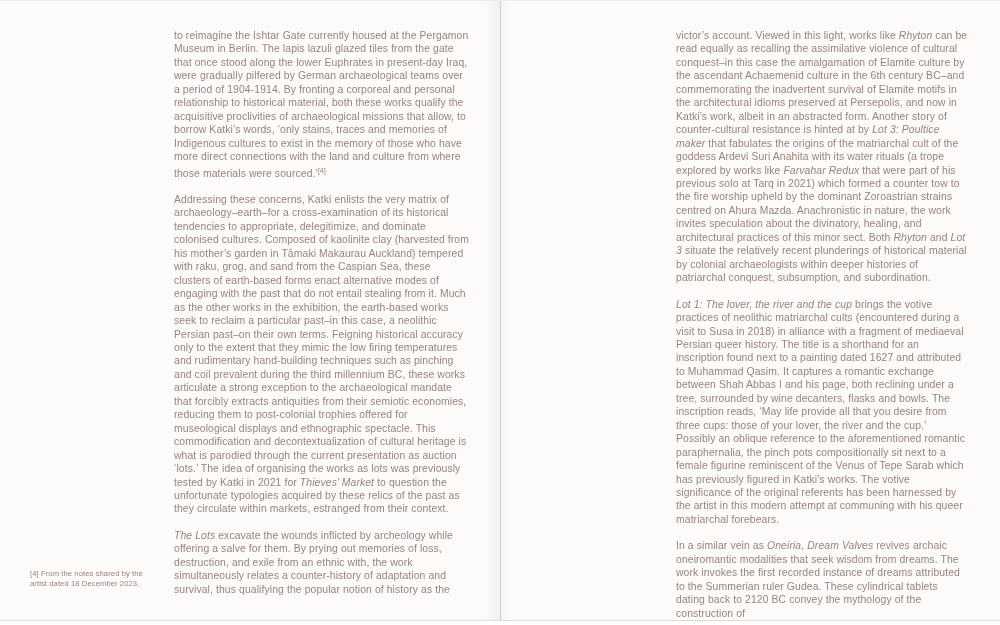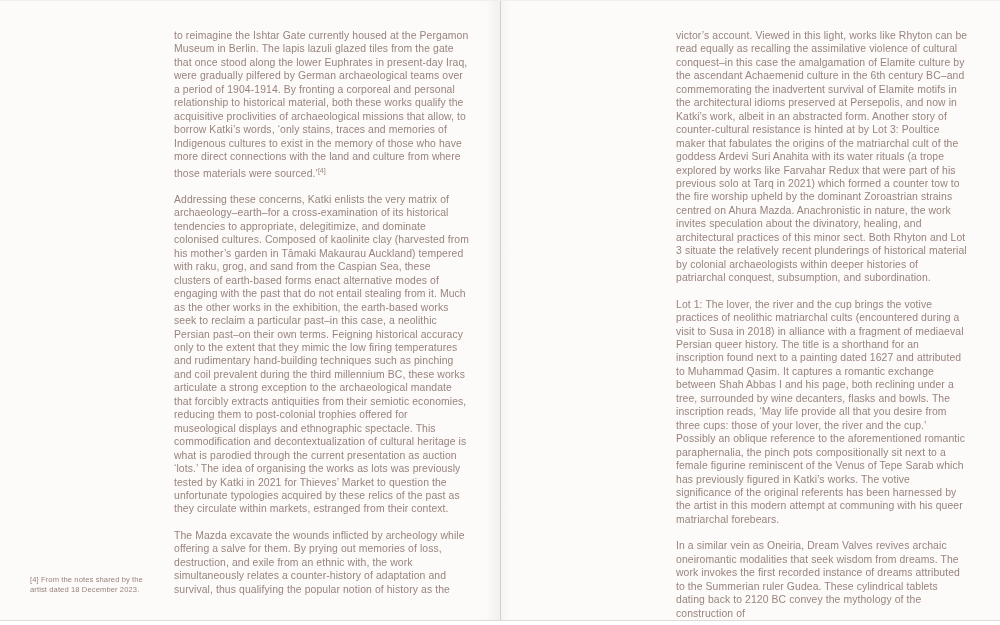--- a/index.html
+++ b/index.html
@@ -25,41 +25,41 @@
     background:linear-gradient(to right, rgba(120,110,105,0.05) 0%, rgba(120,110,105,0) 100%);
   }
   .col{
     position:absolute;top:28px;
     font-size:10.4px;line-height:13.45px;letter-spacing:0.1px;
     text-align:left;
   }
   .col-left{left:174px;width:296px;}
   .col-right{left:676px;width:292px;}
   p.para{margin:0 0 13px 0;padding:0;}
-  .it{}
+  .it{font-style:italic;}
   .sup{font-size:7px;vertical-align:4px;letter-spacing:0;}
   .footnote{
     position:absolute;left:30px;top:568px;width:120px;
     font-size:7.6px;line-height:10.3px;letter-spacing:0.1px;
   }
 </style>
 </head>
 <body>
 
 <div class="spread">
   <div class="gutter-shadow-left"></div>
   <div class="gutter-line"></div>
   <div class="gutter-shadow-right"></div>
 
   <div class="col col-left" style="color: rgb(153, 131, 125);">
       <p class="para"><span>to reimagine the Ishtar Gate currently housed at the Pergamon Museum in Berlin. The lapis lazuli glazed tiles from the gate that once stood along the lower Euphrates in present-day Iraq, were gradually pilfered by German archaeological teams over a period of 1904-1914. By fronting a corporeal and personal relationship to historical material, both these works qualify the acquisitive proclivities of archaeological missions that allow, to borrow Katki’s words, ‘only stains, traces and memories of Indigenous cultures to exist in the memory of those who have more direct connections with the land and culture from where those materials were sourced.’</span><span class="sup">[4]</span></p>
       <p class="para"><span>Addressing these concerns, Katki enlists the very matrix of archaeology–earth–for a cross-examination of its historical tendencies to appropriate, delegitimize, and dominate colonised cultures. Composed of kaolinite clay (harvested from his mother’s garden in Tāmaki Makaurau Auckland) tempered with raku, grog, and sand from the Caspian Sea, these clusters of earth-based forms enact alternative modes of engaging with the past that do not entail stealing from it. Much as the other works in the exhibition, the earth-based works seek to reclaim a particular past–in this case, a neolithic Persian past–on their own terms. Feigning historical accuracy only to the extent that they mimic the low firing temperatures and rudimentary hand-building techniques such as pinching and coil prevalent during the third millennium BC, these works articulate a strong exception to the archaeological mandate that forcibly extracts antiquities from their semiotic economies, reducing them to post-colonial trophies offered for museological displays and ethnographic spectacle. This commodification and decontextualization of cultural heritage is what is parodied through the current presentation as auction ‘lots.’ The idea of organising the works as lots was previously tested by Katki in 2021 for </span><span class="it">Thieves’ Market</span><span> to question the unfortunate typologies acquired by these relics of the past as they circulate within markets, estranged from their context.</span></p>
-      <p class="para"><span class="it">The Mazda</span><span> excavate the wounds inflicted by archeology while offering a salve for them. By prying out memories of loss, destruction, and exile from an ethnic with, the work simultaneously relates a counter-history of adaptation and survival, thus qualifying the popular notion of history as the</span></p>
+      <p class="para"><span class="it">The Lots</span><span> excavate the wounds inflicted by archeology while offering a salve for them. By prying out memories of loss, destruction, and exile from an ethnic with, the work simultaneously relates a counter-history of adaptation and survival, thus qualifying the popular notion of history as the</span></p>
     </div>
 
   <div class="col col-right" style="color: rgb(153, 131, 125);">
       <p class="para"><span>victor’s account. Viewed in this light, works like </span><span class="it">Rhyton</span><span> can be read equally as recalling the assimilative violence of cultural conquest–in this case the amalgamation of Elamite culture by the ascendant Achaemenid culture in the 6th century BC–and commemorating the inadvertent survival of Elamite motifs in the architectural idioms preserved at Persepolis, and now in Katki’s work, albeit in an abstracted form. Another story of counter-cultural resistance is hinted at by </span><span class="it">Lot 3: Poultice maker</span><span> that fabulates the origins of the matriarchal cult of the goddess Ardevi Suri Anahita with its water rituals (a trope explored by works like </span><span class="it">Farvahar Redux</span><span> that were part of his previous solo at Tarq in 2021) which formed a counter tow to the fire worship upheld by the dominant Zoroastrian strains centred on Ahura Mazda. Anachronistic in nature, the work invites speculation about the divinatory, healing, and architectural practices of this minor sect. Both </span><span class="it">Rhyton</span><span> and </span><span class="it">Lot 3</span><span> situate the relatively recent plunderings of historical material by colonial archaeologists within deeper histories of patriarchal conquest, subsumption, and subordination.</span></p>
       <p class="para"><span class="it">Lot 1: The lover, the river and the cup</span><span> brings the votive practices of neolithic matriarchal cults (encountered during a visit to Susa in 2018) in alliance with a fragment of mediaeval Persian queer history. The title is a shorthand for an inscription found next to a painting dated 1627 and attributed to Muhammad Qasim. It captures a romantic exchange between Shah Abbas I and his page, both reclining under a tree, surrounded by wine decanters, flasks and bowls. The inscription reads, ‘May life provide all that you desire from three cups: those of your lover, the river and the cup.’ Possibly an oblique reference to the aforementioned romantic paraphernalia, the pinch pots compositionally sit next to a female figurine reminiscent of the Venus of Tepe Sarab which has previously figured in Katki’s works. The votive significance of the original referents has been harnessed by the artist in this modern attempt at communing with his queer matriarchal forebears.</span></p>
       <p class="para"><span>In a similar vein as </span><span class="it">Oneiria</span><span>, </span><span class="it">Dream Valves</span><span> revives archaic oneiromantic modalities that seek wisdom from dreams. The work invokes the first recorded instance of dreams attributed to the Summerian ruler Gudea. These cylindrical tablets dating back to 2120 BC convey the mythology of the construction of</span></p>
     </div>
 
-  <div class="footnote" style="color: rgb(153, 131, 125); margin-top: 6px;">[4] From the notes shared by the artist dated 18 December 2023.</div>
+  <div class="footnote" style="color: rgb(153, 131, 125);">[4] From the notes shared by the artist dated 18 December 2023.</div>
 </div>
 
 </body></html>

